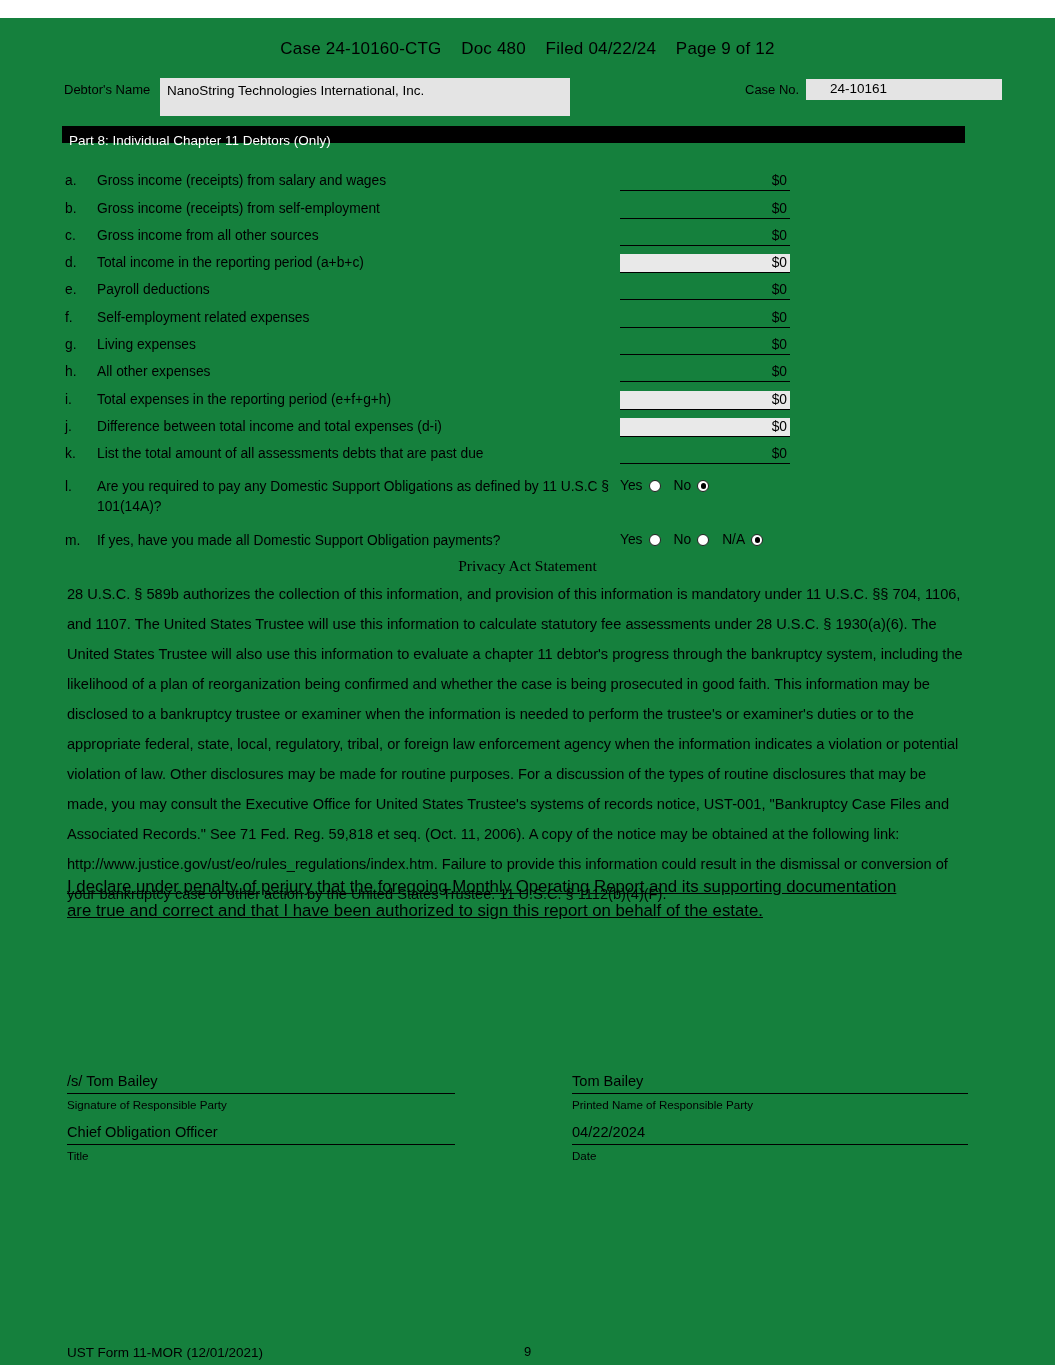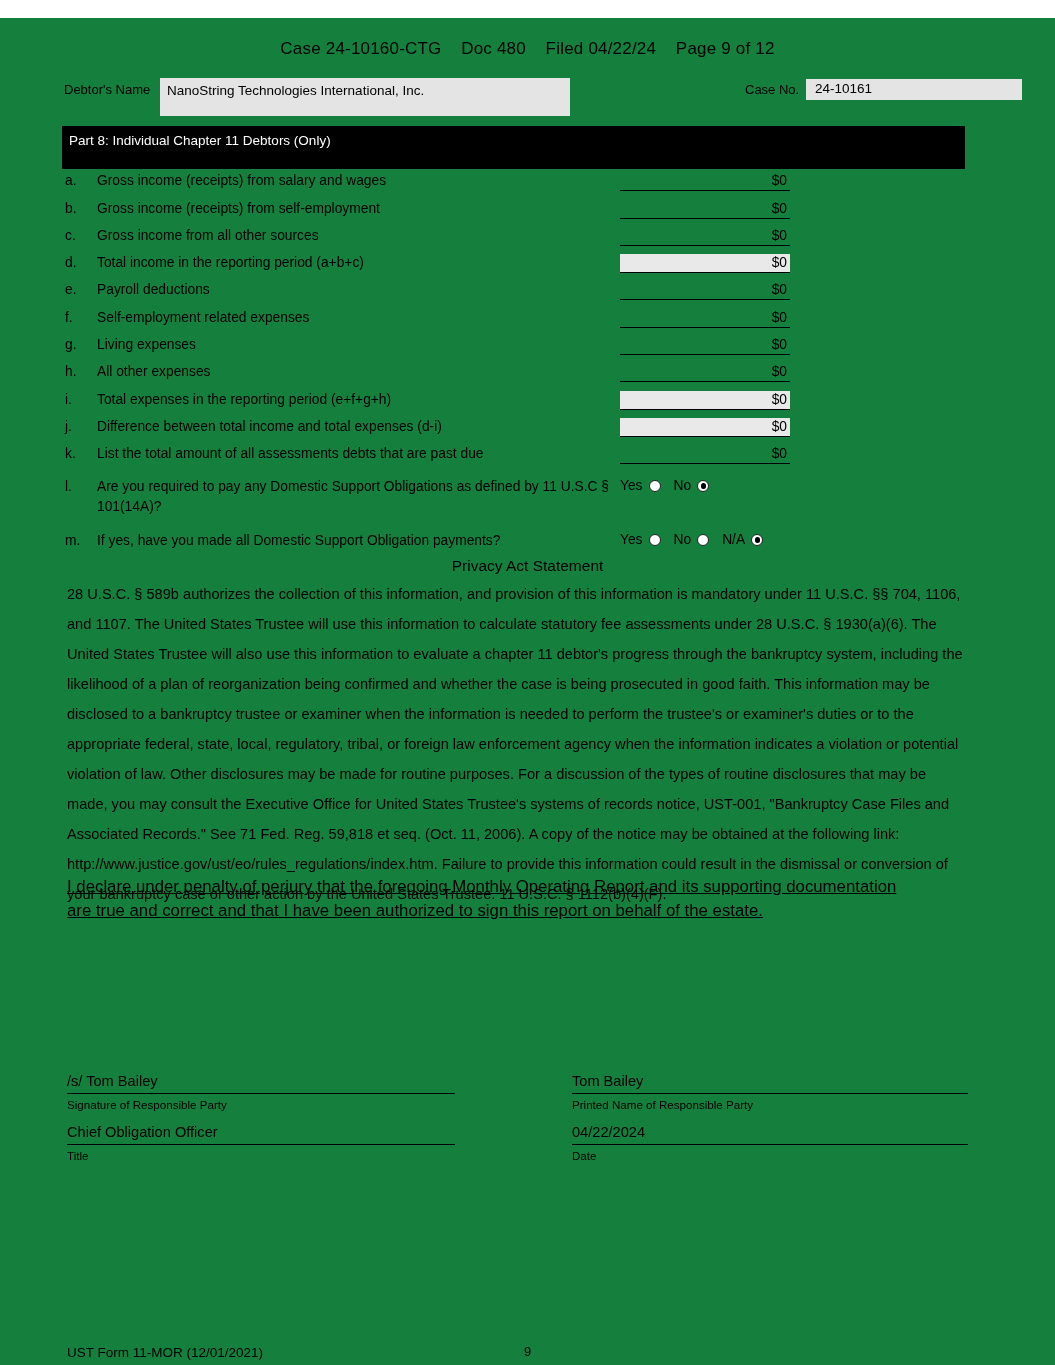--- a/index.html
+++ b/index.html
@@ -13,25 +13,25 @@
     position:absolute; top:21px; left:0; width:100%;
     text-align:center; font-size:17px; white-space:pre; letter-spacing:.2px;
   }
   .debtor-label { position:absolute; left:64px; top:64px; font-size:13px; }
   .debtor-field {
     position:absolute; left:160px; top:60px; width:410px; height:38px;
     background:#e4e4e4; font-size:13.5px; padding:5px 7px;
   }
   .caseno-label { position:absolute; left:745px; top:64px; font-size:13px; }
   .caseno-field {
-    position:absolute; left:806px; top:61px; width:216px; height:21px;
-    background:#e4e4e4; font-size:13.5px; padding:2px 9px;
+    position:absolute; left:806px; top:61px; width:196px; height:21px;
+    background:#e4e4e4; font-size:13.5px; padding:2px 24px;
   }
   .part8-bar {
-    position:absolute; left:62px; top:108px; width:903px; height:43px;
+    position:absolute; left:62px; top:108px; width:903px; height:17px;
     background:#000; color:#fff; font-size:13.5px; padding:7px 8px 0 7px;
   }
   .items { position:absolute; left:62px; top:150px; width:903px; }
   .line-row { position:relative; height:27.3px; font-size:13.8px; }
   .letter { position:absolute; left:3px; bottom:7px; }
   .rlabel  { position:absolute; left:35px; bottom:7px; }
   .rvalue {
     position:absolute; left:558px; bottom:4px; width:170px;
     text-align:right; border-bottom:1px solid #000; padding:1px 3px 2px 0;
   }
@@ -42,21 +42,21 @@
   .radio-group { position:absolute; left:558px; top:1px; display:flex; align-items:center; gap:13px; }
   .radio-opt { display:inline-flex; align-items:center; gap:6px; }
   .radio {
     width:12px; height:12px; border:1px solid #222; border-radius:50%;
     position:relative; display:inline-block; background:#fff;
   }
   .radio.checked::after {
     content:''; position:absolute; left:2.5px; top:2.5px; width:5.5px; height:5.5px;
     border-radius:50%; background:#000;
   }
-  .privacy-title { position:absolute; top:539px; left:0; width:100%; text-align:center; font-size:15.5px; }
+  .privacy-title { position:absolute; top:539px; left:0; width:100%; text-align:center; font-size:15.5px;font-family:Liberation Serif, serif; }
   .privacy-body {
     position:absolute; top:561px; left:67px; width:901px;
     font-size:14.6px; line-height:30px;
   }
   .declaration {
     position:absolute; top:857px; left:67px; width:858px;
     font-size:16.8px; line-height:23.5px; text-decoration:underline;
   }
   .sig-grid {
     position:absolute; top:1055px; left:67px;

